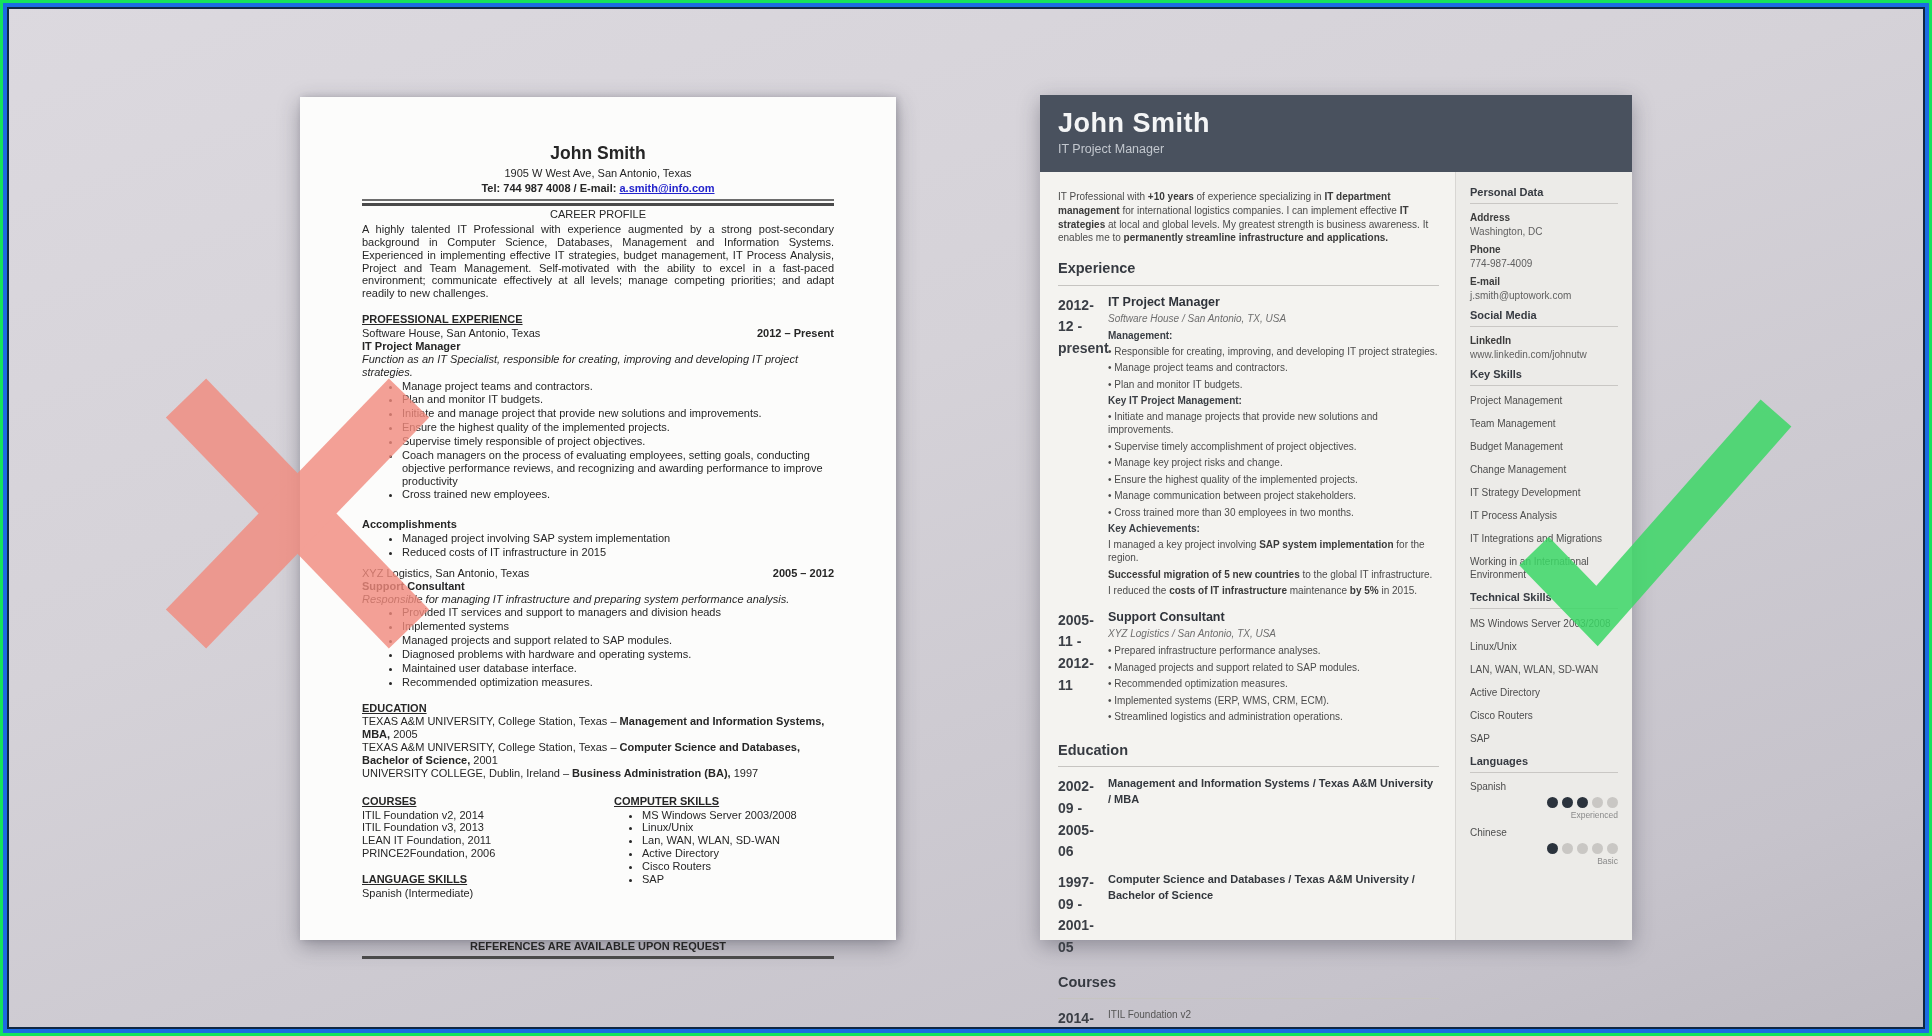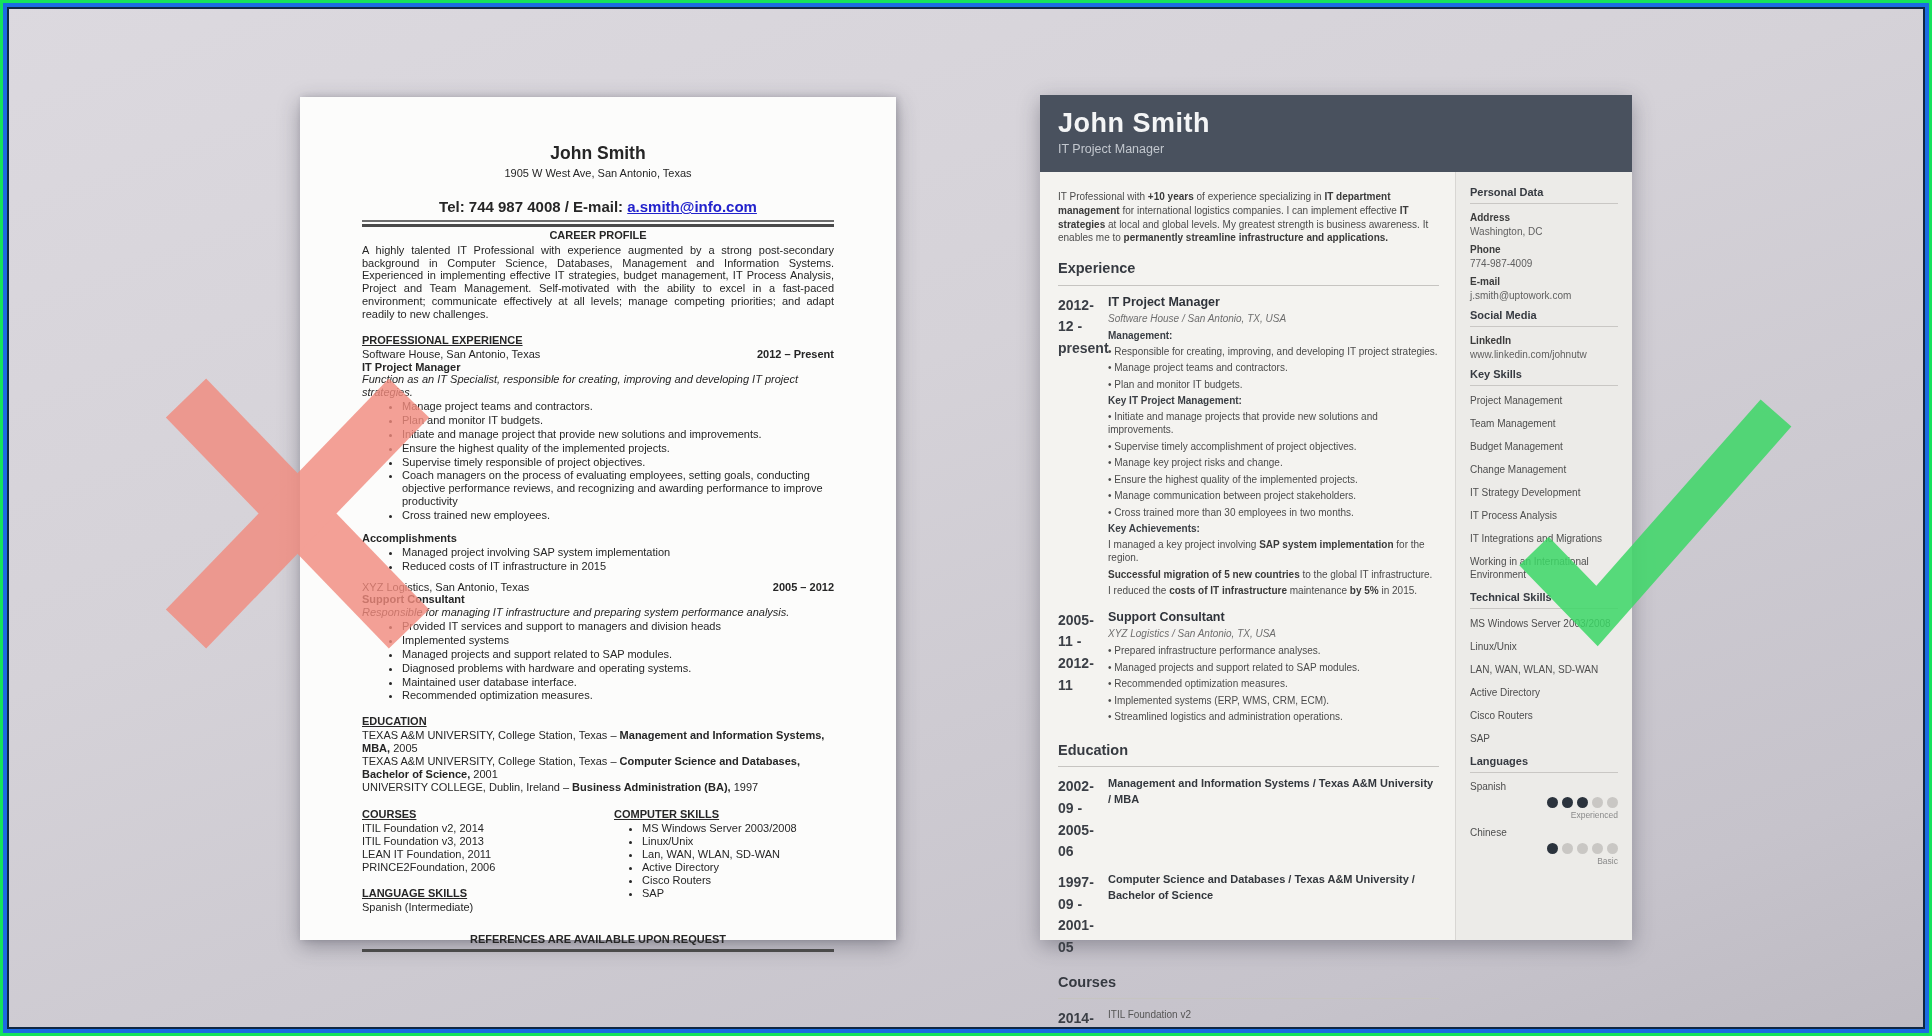--- a/index.html
+++ b/index.html
@@ -9,41 +9,41 @@
   .frame{position:absolute;inset:0;pointer-events:none;z-index:60;
          box-shadow:inset 0 0 0 3px #15e35c, inset 0 0 0 7px #1b6ce2, inset 0 0 0 9px #0f2743;}
   .marks{position:absolute;inset:0;z-index:30;pointer-events:none;}
 
   
   .lp{position:absolute;left:300px;top:97px;width:596px;height:843px;background:#fcfcfb;
       box-shadow:0 6px 20px rgba(45,45,60,.38),2px 0 6px rgba(45,45,60,.18);z-index:5;
       padding:46px 62px 0 62px;box-sizing:border-box;color:#262626;font-size:11px;line-height:1.17;}
   .lp-name{text-align:center;font-size:17.5px;font-weight:bold;}
   .lp-addr{text-align:center;margin-top:4px;font-size:11px;}
-  .lp-tel{text-align:center;margin-top:18px;font-size:15px;font-weight:bold;}
+  .lp-tel{text-align:center;margin-top:2px;font-size:11px;font-weight:bold;}
   .lp-tel a{color:#2222cc;text-decoration:underline;}
   .lp-rule{border-top:2px solid #6d6d6d;border-bottom:3px solid #4a4a4a;height:2px;margin:4px 0 2px;}
-  .lp-h{text-align:center;font-weight:bold;margin:1px 0 2px;}
+  .lp-h{text-align:center;font-weight:normal;margin:1px 0 2px;}
   .lp-para{text-align:justify;margin:0;}
   .lp-sec{font-weight:bold;text-decoration:underline;margin:13px 0 1px;}
   .lp-row{display:flex;justify-content:space-between;}
   .lp-row .co{}
   .lp-row .dt{font-weight:bold;}
   .lp-role{font-weight:bold;}
   .lp-it{font-style:italic;}
   ul.lp-ul{margin:1px 0 0 0;padding-left:40px;}
   ul.lp-ul li{margin:0 0 1px 0;}
-  .lp-acc{font-weight:bold;margin-top:10px;}
+  .lp-acc{font-weight:bold;margin-top:17px;}
   .lp-gap{height:7px;}
   .lp-ed{margin:0;}
   .lp-cols{display:flex;margin-top:2px;}
   .lp-col1{width:252px;}
   .lp-col2{flex:1;}
   ul.lp-ul2{margin:1px 0 0 0;padding-left:28px;}
-  .lp-refs{margin-top:20px;text-align:center;font-weight:bold;}
+  .lp-refs{margin-top:40px;text-align:center;font-weight:bold;}
   .lp-refs-rule{border-bottom:3px solid #4a4a4a;margin-top:3px;}
 
   
   .rp{position:absolute;left:1040px;top:95px;width:592px;height:845px;background:#f4f3f0;
       box-shadow:0 6px 20px rgba(45,45,60,.38);z-index:5;box-sizing:border-box;}
   .rp-head{height:77px;background:#49515e;padding:13px 0 0 18px;box-sizing:border-box;}
   .rp-name{color:#f4f5f6;font-size:27px;font-weight:bold;letter-spacing:.5px;}
   .rp-title{color:#c3c8cf;font-size:12.5px;margin-top:3px;}
   .rp-body{display:flex;height:768px;}
   .rp-main{width:415px;box-sizing:border-box;padding:18px 16px 0 18px;color:#4b4b4b;font-size:10px;line-height:1.35;}

